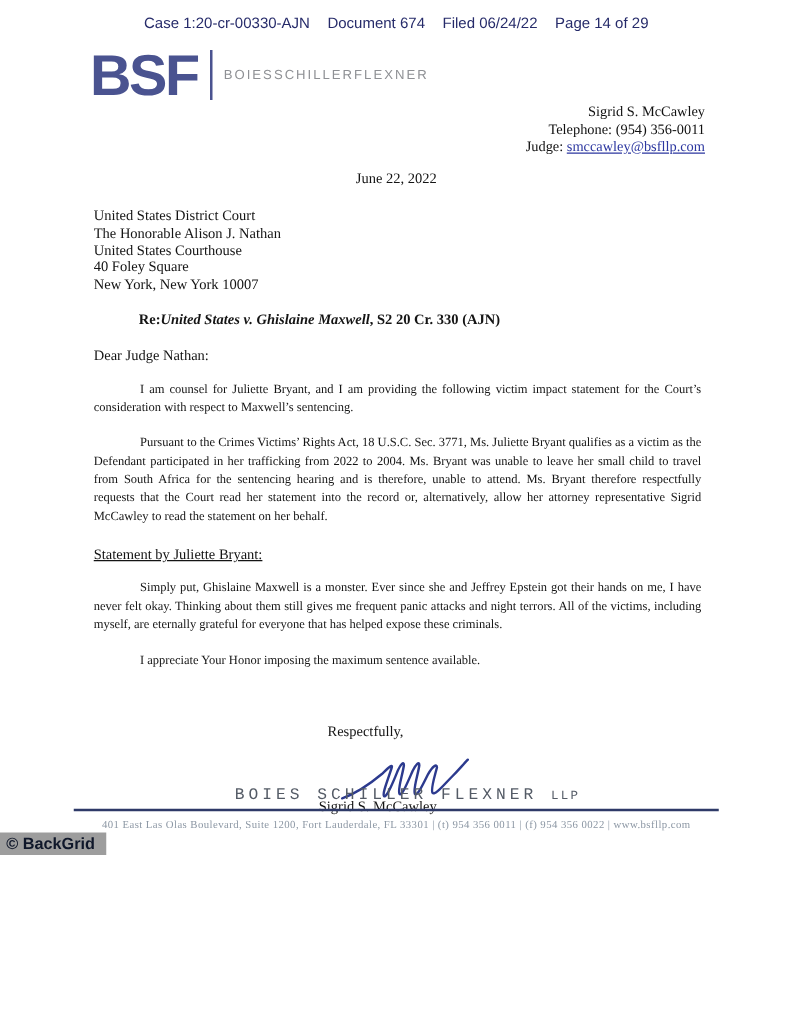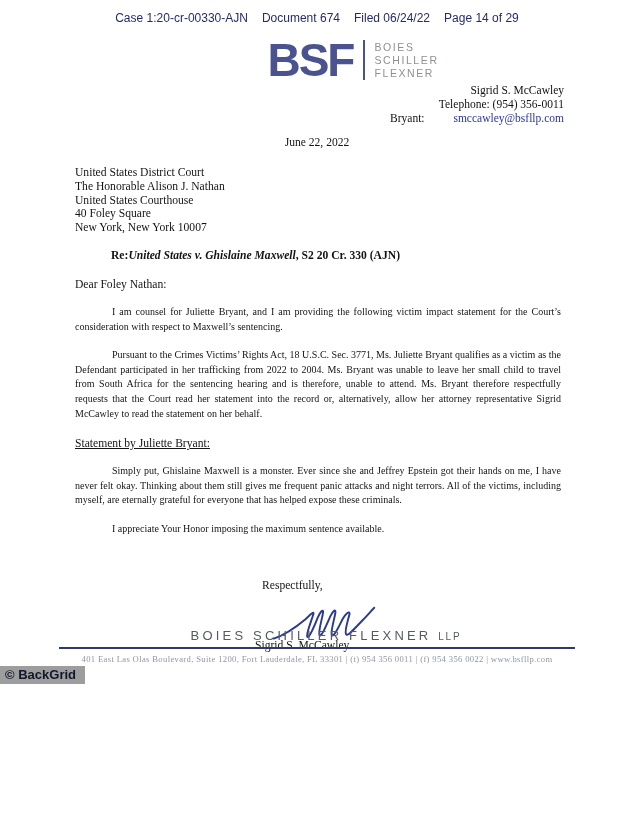--- a/index.html
+++ b/index.html
@@ -23,53 +23,52 @@
     white-space:nowrap;
   }
   .case-caption span{margin:0 7px;}
 
   
   .letterhead{
     margin:9px 0 0 72px;
     display:flex;
     align-items:center;
     height:52px;
-    justify-content:center;
   }
   .logo-acronym{
     font-family:"Liberation Sans", sans-serif;
     font-weight:bold;
     font-size:46px;
     color:#4a5390;
     letter-spacing:-2px;
     line-height:1;
   }
   .logo-divider{
     width:2px;height:40px;background:#4a5390;
     margin:0 9px 0 10px;
   }
   .logo-words{
-    display:flex;flex-direction:column;justify-content:center;
+    display:flex;flex-direction:row;justify-content:center;
     font-family:"Liberation Sans", sans-serif;
     font-size:10.5px;
     letter-spacing:1.6px;
     color:#8e9094;
     line-height:13px;
   }
 
   
   .contact-block{
     position:absolute;
     top:84px;right:70px;
     text-align:right;
     font-size:11.5px;
     line-height:13.8px;
     color:#111;
   }
-  .email-link{color:#2c37a0;cursor:pointer;margin-left:26px;}
+  .email-link{color:#2c37a0;text-decoration:underline;cursor:pointer;}
 
   .date-line{text-align:center;margin-top:50px;font-size:11.6px;}
 
   .recipient{margin:17px 0 0 75px;font-size:11.6px;line-height:13.8px;}
 
   .re-line{
     margin:14px 73px 0 111px;
     font-size:11.6px;font-weight:bold;
   }
   .re-case{font-style:italic;}
@@ -89,21 +88,21 @@
   }
 
   
   .closing-line{margin:42px 0 0 262px;font-size:11.6px;}
   .signature-svg{display:block;margin:5px 0 0 272px;}
   .signature-name{margin:-6px 0 0 255px;font-size:11.6px;}
 
   
   .footer{position:absolute;left:0;right:0;bottom:24px;text-align:center;}
   .firm-name{
-    font-family:Liberation Sans, sans-serif;
+    font-family:Liberation Mono, monospace;
     font-size:13px;letter-spacing:3.2px;
     color:#545b66;
     padding-left:18px;
   }
   .firm-suffix{font-size:10px;letter-spacing:1.8px;}
   .footer-rule{
     width:516px;height:0;margin:4px auto 5px auto;
     border:none;border-top:2px solid #2e3a68;
   }
   .footer-address{
@@ -139,38 +138,38 @@
     <div class="logo-words">
       <span>BOIES</span>
       <span>SCHILLER</span>
       <span>FLEXNER</span>
     </div>
   </div>
 
   <div class="contact-block">
     <div>Sigrid S. McCawley</div>
     <div>Telephone: (954) 356-0011</div>
-    <div><span>Bryant: </span><span class="email-link">smccawley@bsfllp.com</span></div>
+    <div><span>Judge: </span><span class="email-link">smccawley@bsfllp.com</span></div>
   </div>
 
   <div class="date-line">June 22, 2022</div>
 
   <div class="recipient">
     <div>United States District Court</div>
     <div>The Honorable Alison J. Nathan</div>
     <div>United States Courthouse</div>
     <div>40 Foley Square</div>
     <div>New York, New York 10007</div>
   </div>
 
   <div class="re-line">
     <span>Re:</span><span class="re-case">United States v. Ghislaine Maxwell</span><span>, S2 20 Cr. 330 (AJN)</span>
   </div>
 
-  <div class="salutation">Dear Foley Nathan:</div>
+  <div class="salutation">Dear Judge Nathan:</div>
 
   <p class="para">I am counsel for Juliette Bryant, and I am providing the following victim impact statement for the Court’s consideration with respect to Maxwell’s sentencing.</p>
   <p class="para">Pursuant to the Crimes Victims’ Rights Act, 18 U.S.C. Sec. 3771, Ms. Juliette Bryant qualifies as a victim as the Defendant participated in her trafficking from 2022 to 2004.  Ms. Bryant was unable to leave her small child to travel from South Africa for the sentencing hearing and is therefore, unable to attend.  Ms. Bryant therefore respectfully requests that the Court read her statement into the record or, alternatively, allow her attorney representative Sigrid McCawley to read the statement on her behalf.</p>
 
   <div class="statement-heading">Statement by Juliette Bryant:</div>
 
   <p class="para">Simply put, Ghislaine Maxwell is a monster. Ever since she and Jeffrey Epstein got their hands on me, I have never felt okay. Thinking about them still gives me frequent panic attacks and night terrors. All of the victims, including myself, are eternally grateful for everyone that has helped expose these criminals.</p>
   <p class="para">I appreciate Your Honor imposing the maximum sentence available.</p>
 
   <div class="closing-line">Respectfully,</div>

